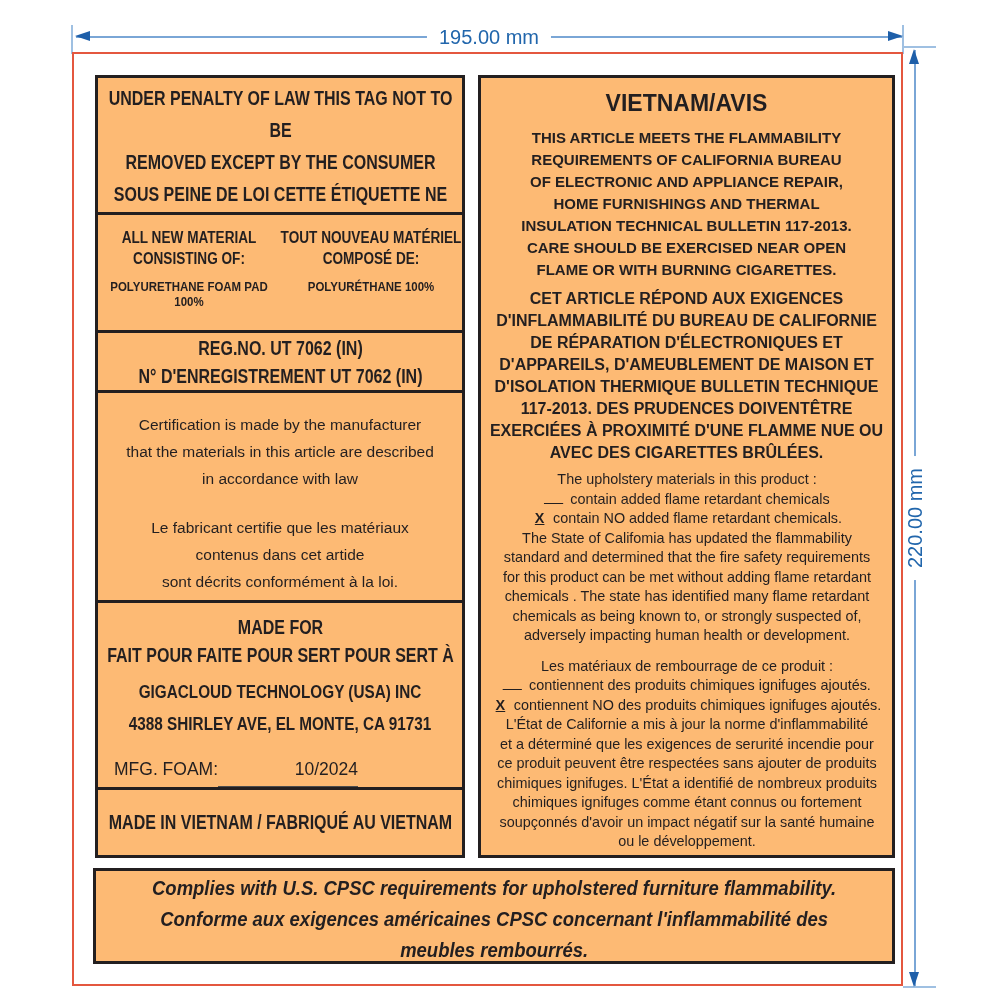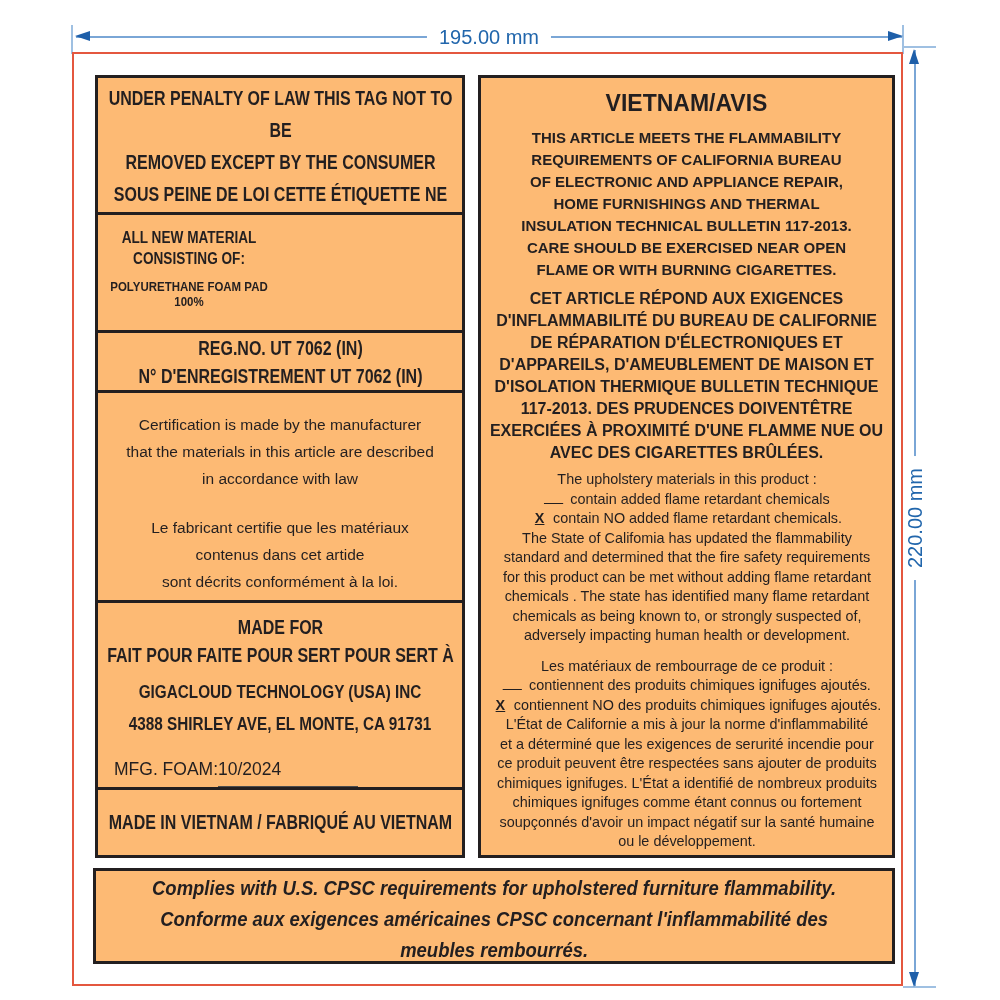--- a/index.html
+++ b/index.html
@@ -50,21 +50,21 @@
   .box-cert{left:95px;top:390px;width:370px;height:213px;}
   .box-cert .txt{font-size:15.5px;line-height:27px;}
   .box-cert .en{margin-top:18px;}
   .box-cert .fr{margin-top:22px;}
 
   .box-madefor{left:95px;top:600px;width:370px;height:190px;}
   .mf-heading{font-weight:bold;font-size:20px;line-height:28px;padding-top:10px;}
   .mf-company{font-weight:bold;font-size:18px;margin-top:13px;}
   .mf-address{font-weight:bold;font-size:18px;margin-top:11px;}
   .mf-date{text-align:left;font-size:17.5px;margin-top:24px;padding-left:16px;}
-  .mf-date-value{display:inline-block;min-width:140px;border-bottom:2px solid #4d4d4d;text-align:left;padding-bottom:6px;}
+  .mf-date-value{display:inline-block;min-width:140px;border-bottom:2px solid #4d4d4d;text-align:right;padding-bottom:6px;}
 
   .box-origin{left:95px;top:787px;width:370px;height:71px;}
   .box-origin .txt{font-weight:bold;font-size:20px;line-height:65px;}
 
   .box-notice{left:478px;top:75px;width:417px;height:783px;padding:8px 3px;}
   .notice-title{font-weight:bold;font-size:23px;line-height:30px;margin-top:2px;}
   .notice-en{font-weight:bold;font-size:15px;line-height:22px;margin-top:9px;}
   .notice-fr{font-weight:bold;font-size:16px;line-height:22px;margin-top:7px;}
   .uph{font-size:15px;line-height:19.5px;margin-top:5px;}
   .uph .gap{margin-top:11px;}
@@ -104,20 +104,25 @@
 SOUS PEINE DE LOI CETTE ÉTIQUETTE NE DOIT
 ÊTRE SUPPRIMÉE SAUF PAR LE CONSOMMATEUR</div>
 </div>
 
 <div class="box box-materials">
   <div class="mat-row">
     <div class="mat-col">
       <div class="mat-heading pre cond85">ALL NEW MATERIAL
 CONSISTING OF:</div>
       <div class="mat-content cond85">POLYURETHANE FOAM PAD 100%</div>
+    </div>
+    <div class="mat-col">
+      <div class="mat-heading pre cond85">TOUT NOUVEAU MATÉRIEL
+COMPOSÉ DE:</div>
+      <div class="mat-content cond85">POLYURÉTHANE 100%</div>
     </div>
   </div>
 </div>
 
 <div class="box box-reg">
   <div class="txt pre cond80">REG.NO. UT 7062 (IN)
 N° D'ENREGISTREMENT UT 7062 (IN)</div>
 </div>
 
 <div class="box box-cert">

